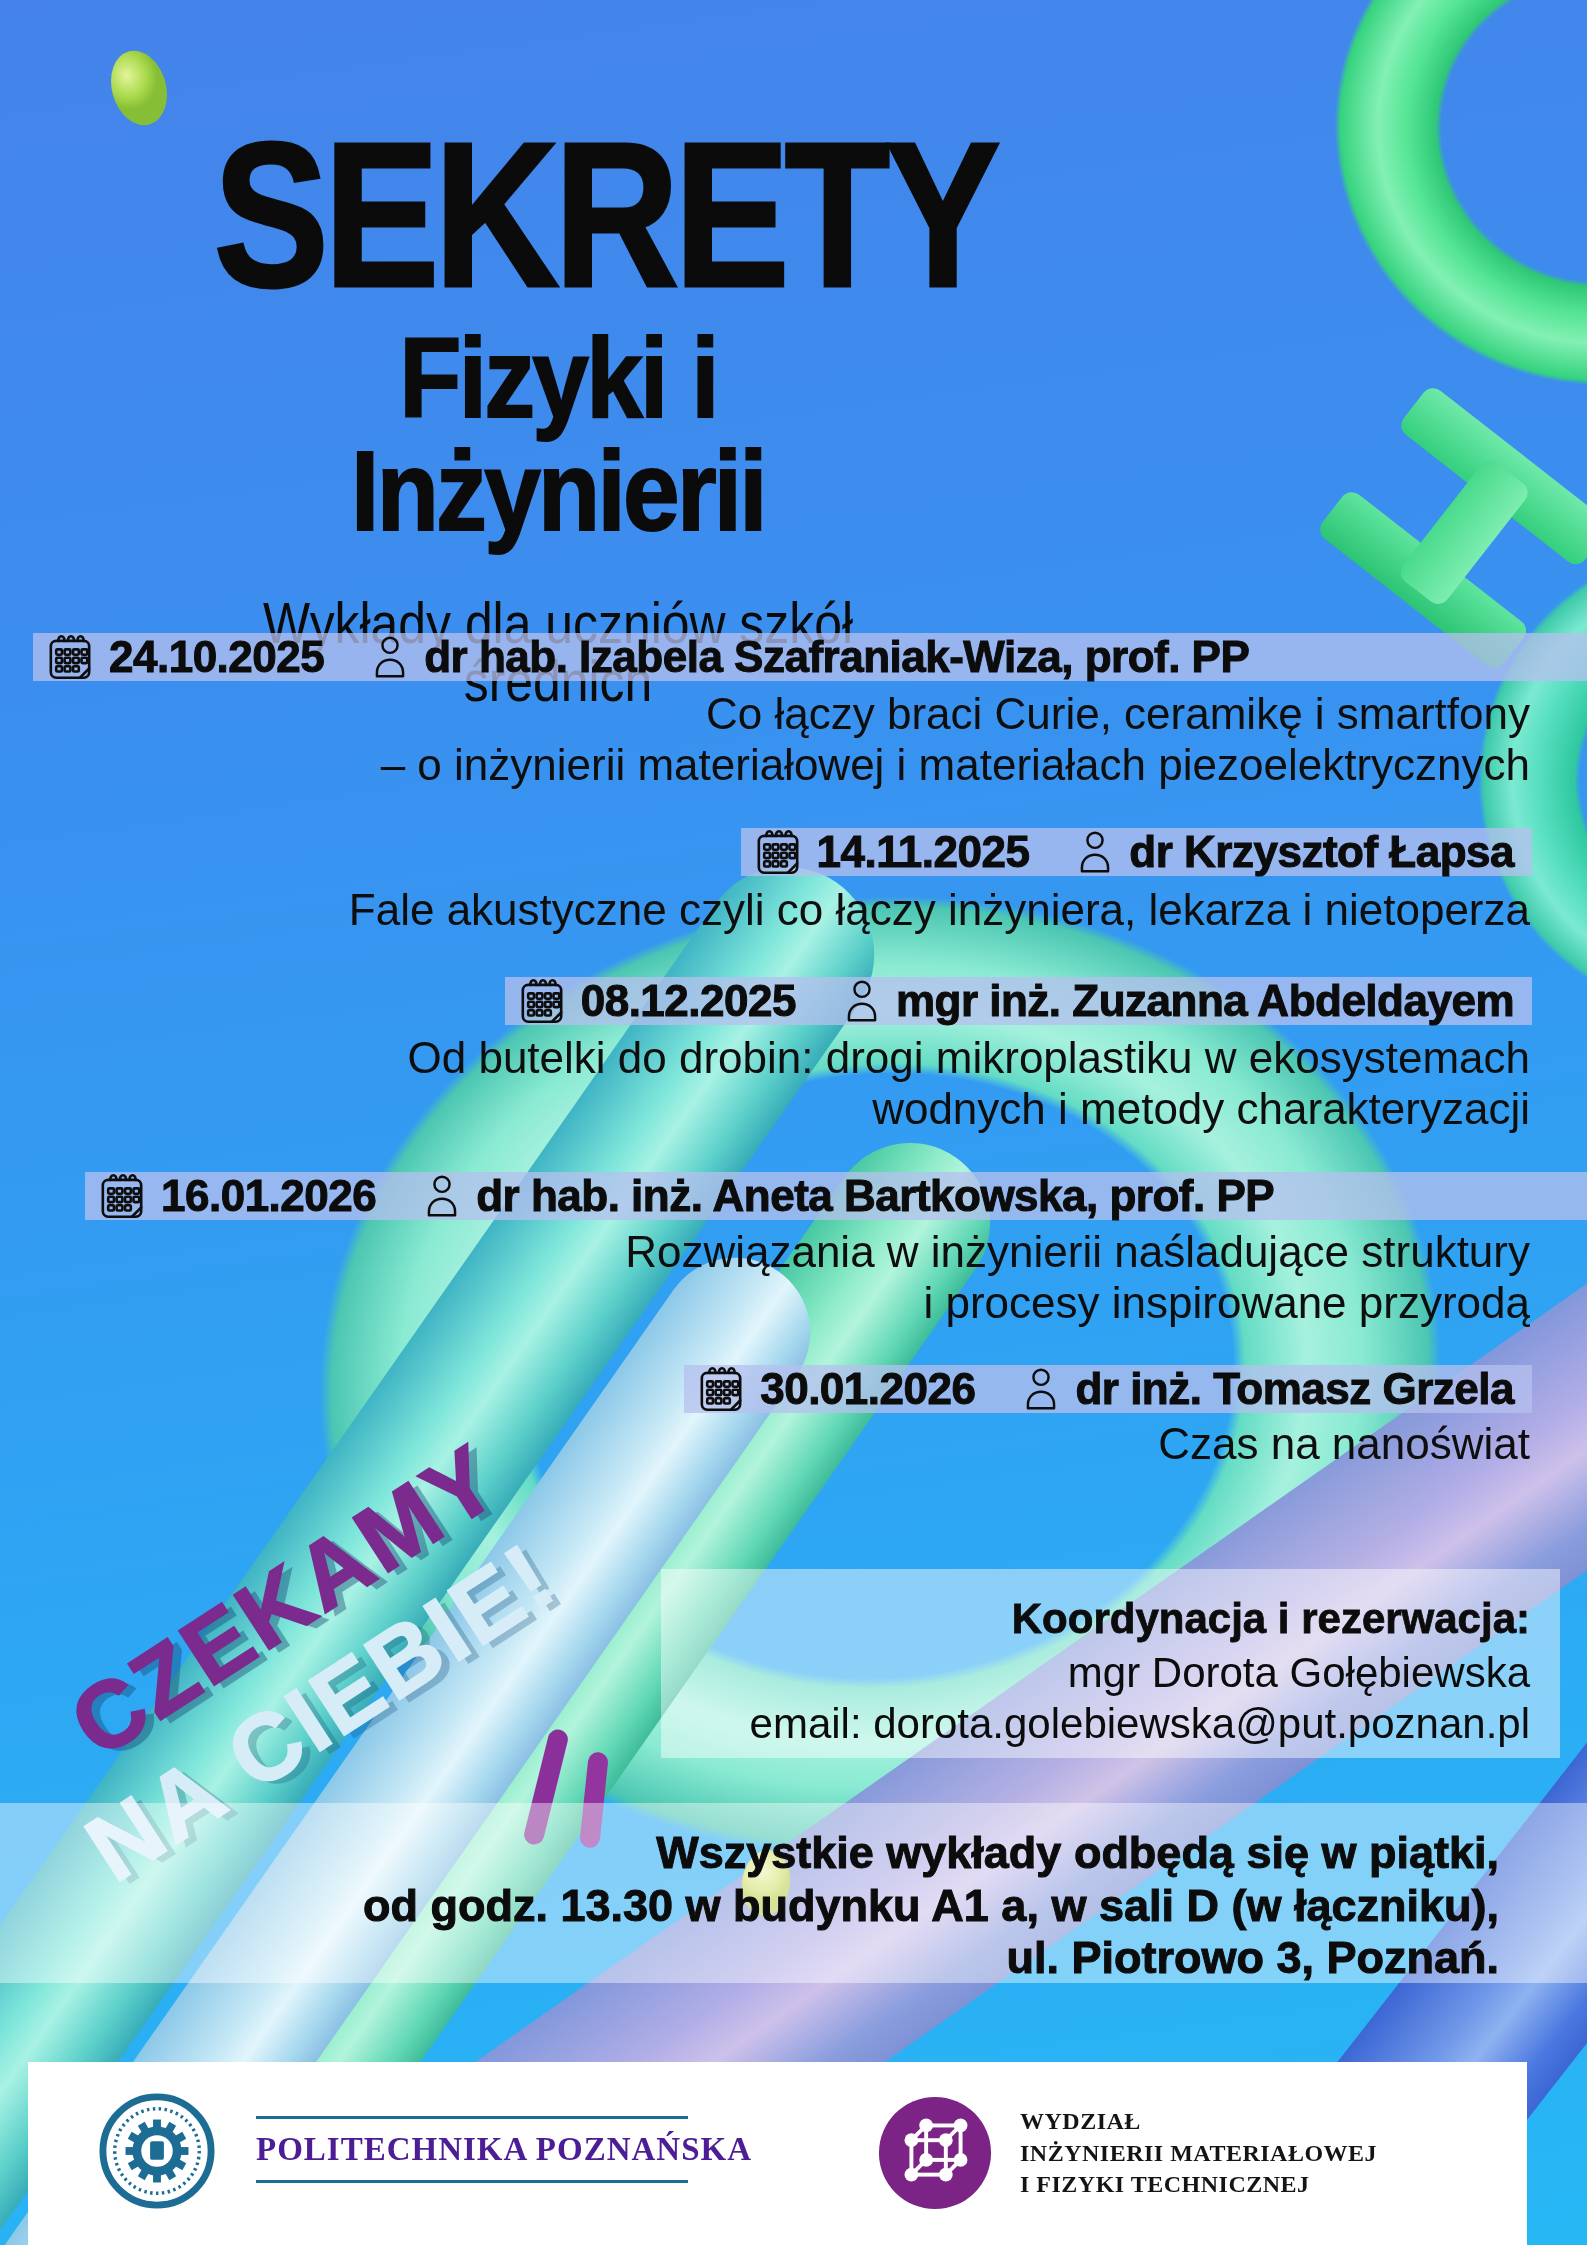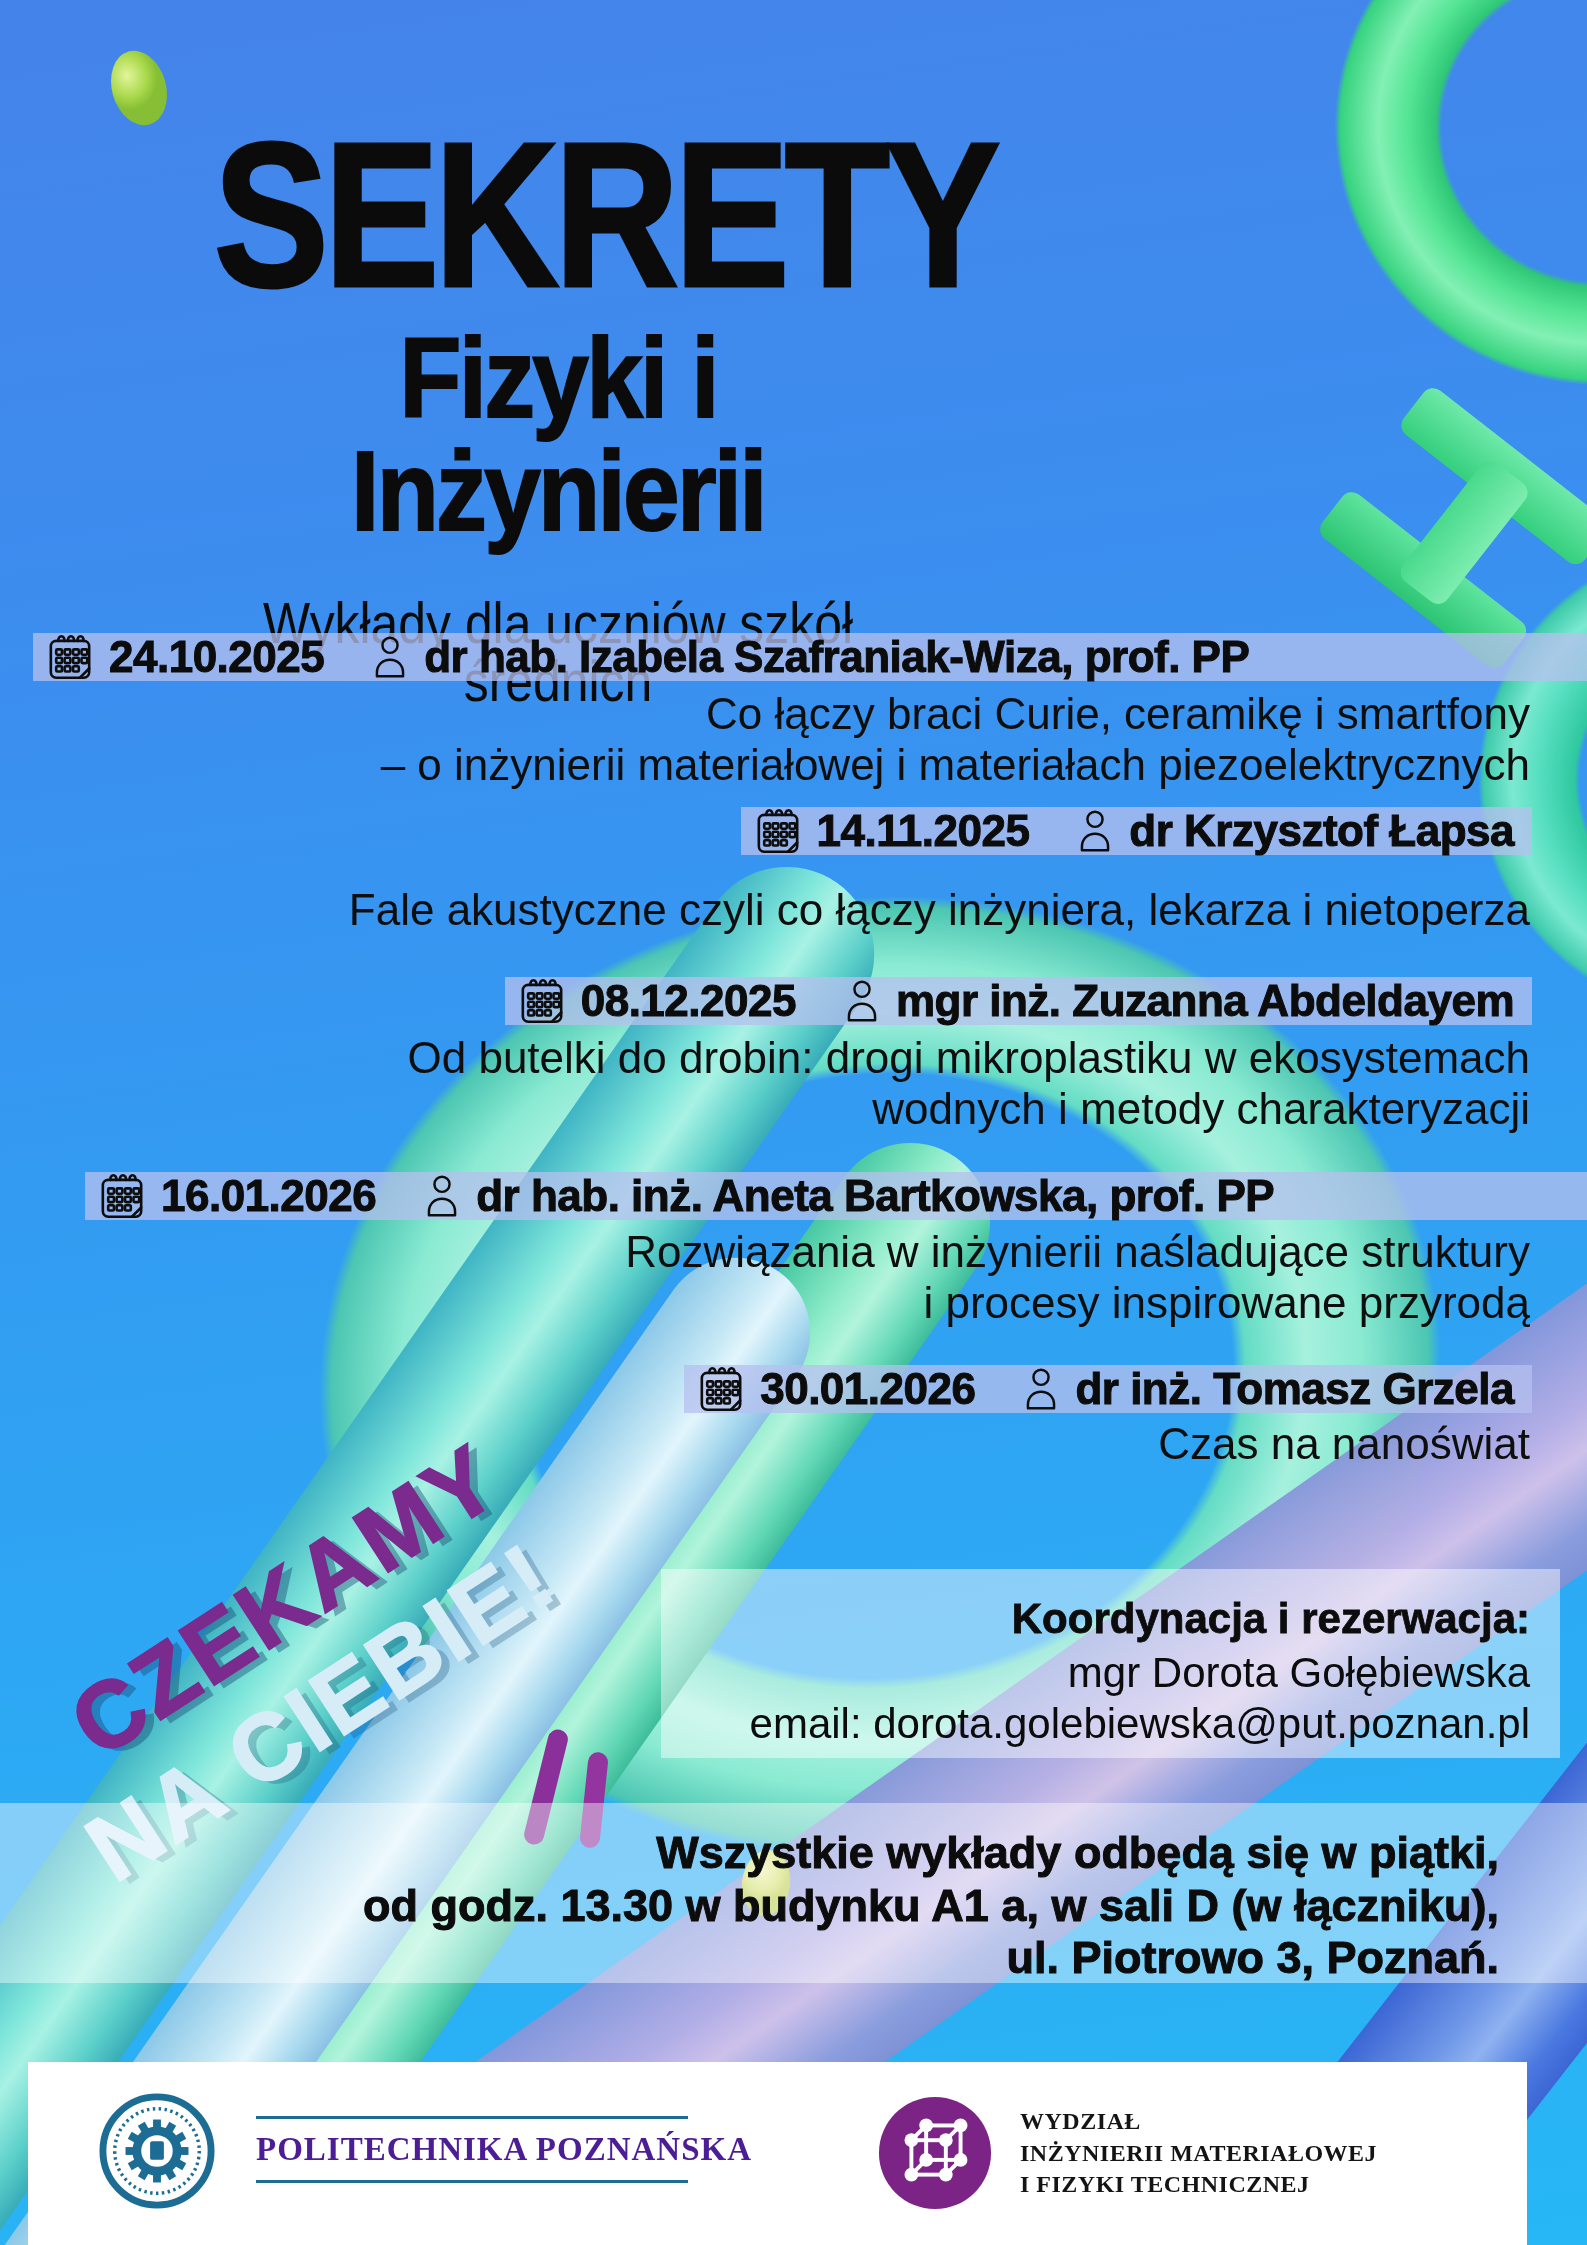--- a/index.html
+++ b/index.html
@@ -44,21 +44,21 @@
   .hero .t2{font-size:113px;line-height:1;font-weight:700;letter-spacing:-3px;transform:scaleX(.9);margin-top:4px;-webkit-text-stroke:2px #0b0b0b;}
   .hero .t3{font-size:58px;line-height:1;font-weight:400;margin-top:46px;transform:scaleX(.86);}
   
   .band{position:absolute;display:inline-flex;align-items:center;background:rgba(182,192,238,.76);
     height:48px;padding:0 18px 0 14px;z-index:3;}
   .band svg{flex:0 0 auto;overflow:visible;}
   .cal{width:46px;height:50px;margin-right:16px;}
   .per{width:40px;height:44px;margin:0 14px 0 46px;}
   .btxt{font-size:44px;font-weight:700;color:#0c0c0c;-webkit-text-stroke:1px #0c0c0c;white-space:nowrap;letter-spacing:-.5px;}
   .e1 .band{left:33px;right:0;top:633px;}
-  .e2 .band{right:55px;top:807px;}
+  .e2 .band{right:55px;top:828px;}
   .e3 .band{right:55px;top:977px;}
   .e4 .band{left:85px;right:0;top:1172px;}
   .e5 .band{right:55px;top:1365px;}
   .desc{position:absolute;right:57px;text-align:right;z-index:3;font-size:44px;color:#0e0e0e;line-height:1.16;white-space:nowrap;}
   .e1 .desc{top:688px;}
   .e2 .desc{top:884px;margin-left:36px;}
   .e3 .desc{top:1032px;}
   .e4 .desc{top:1226px;}
   .e5 .desc{top:1418px;}
   

